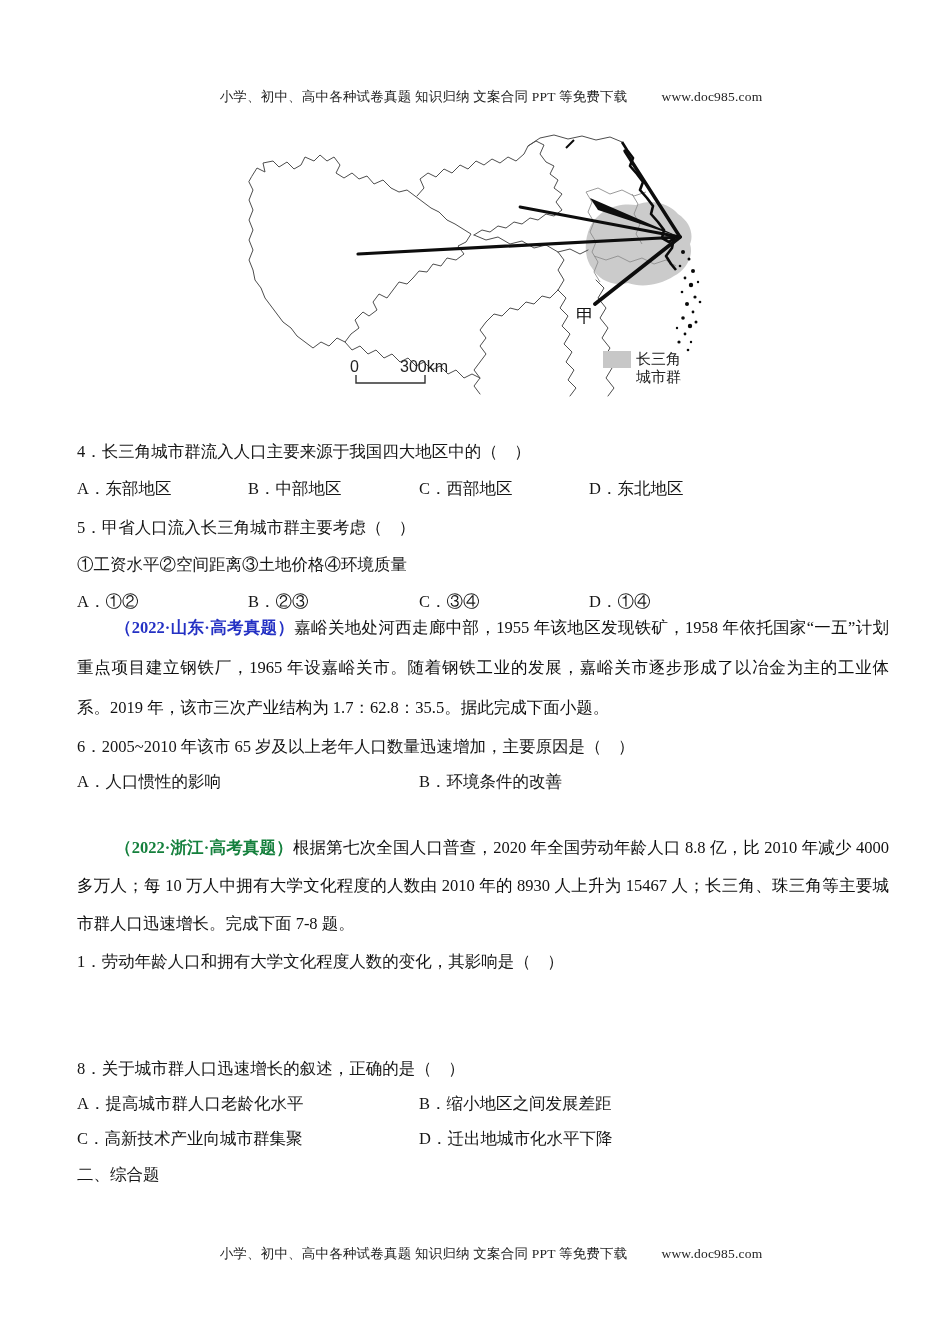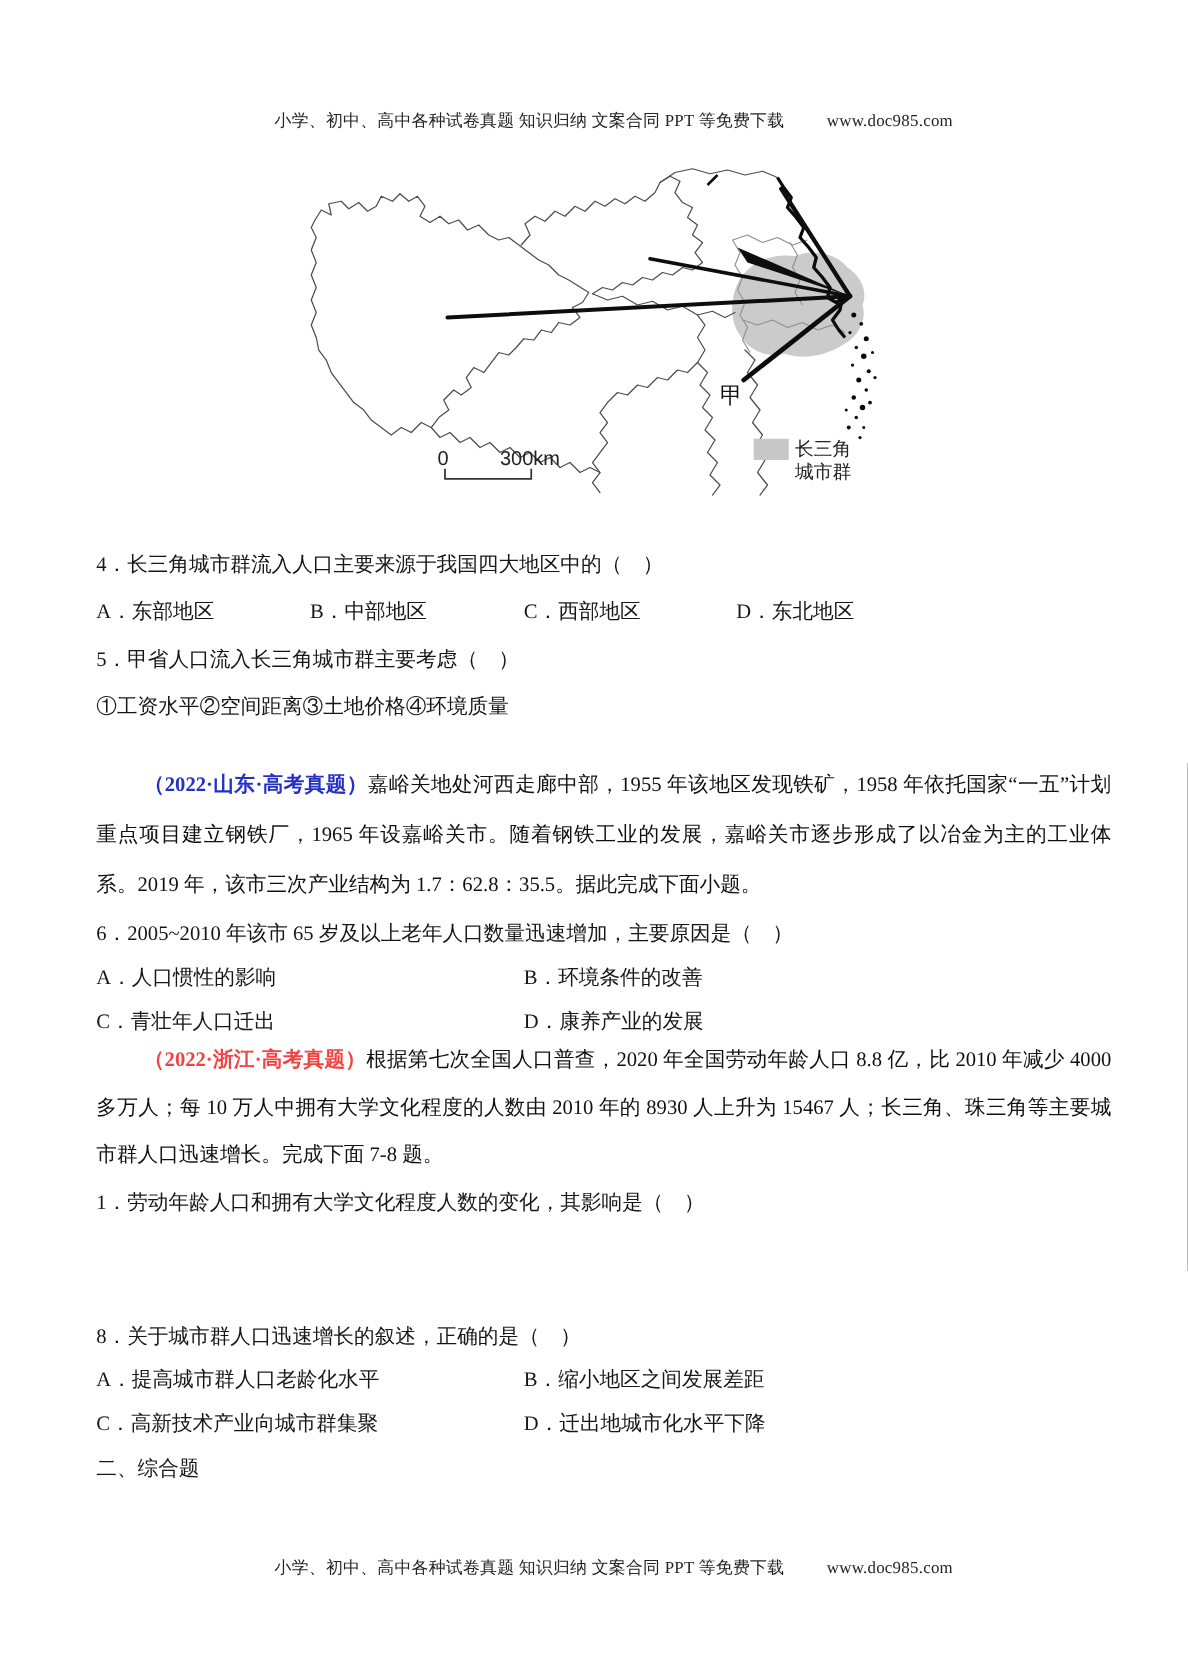--- a/index.html
+++ b/index.html
@@ -116,37 +116,39 @@
   <div class="line stem" style="top:440px"><span>4．长三角城市群流入人口主要来源于我国四大地区中的（　）</span></div>
   <div class="line" style="top:477px">
     <span class="opt c0">A．东部地区</span>
     <span class="opt c1">B．中部地区</span>
     <span class="opt c2">C．西部地区</span>
     <span class="opt c3">D．东北地区</span>
   </div>
 
   <div class="line stem" style="top:516px"><span>5．甲省人口流入长三角城市群主要考虑（　）</span></div>
   <div class="line stem" style="top:553px"><span>①工资水平②空间距离③土地价格④环境质量</span></div>
+  <div class="line" style="top:590px">
+    <span class="opt c0">A．①②</span>
+    <span class="opt c1">B．②③</span>
+    <span class="opt c2">C．③④</span>
+    <span class="opt c3">D．①④</span>
+  </div>
 
   <div class="passage p40" style="top:608px">
     <span class="tag" style="color:#2431c4">（2022·山东·高考真题）</span><span>嘉峪关地处河西走廊中部，1955 年该地区发现铁矿，1958 年依托国家“一五”计划重点项目建立钢铁厂，1965 年设嘉峪关市。随着钢铁工业的发展，嘉峪关市逐步形成了以冶金为主的工业体系。2019 年，该市三次产业结构为 1.7：62.8：35.5。据此完成下面小题。</span>
   </div>
 
   <div class="line stem" style="top:735px"><span>6．2005~2010 年该市 65 岁及以上老年人口数量迅速增加，主要原因是（　）</span></div>
   <div class="line" style="top:770px">
     <span class="opt c0">A．人口惯性的影响</span>
     <span class="opt c2">B．环境条件的改善</span>
   </div>
-  <div class="line" style="top:805px">
-    <span class="opt c0">C．青壮年人口迁出</span>
-    <span class="opt c2">D．康养产业的发展</span>
-  </div>
 
   <div class="passage p38" style="top:829px">
-    <span class="tag" style="color:#ef4444">（2022·浙江·高考真题）</span><span>根据第七次全国人口普查，2020 年全国劳动年龄人口 8.8 亿，比 2010 年减少 4000 多万人；每 10 万人中拥有大学文化程度的人数由 2010 年的 8930 人上升为 15467 人；长三角、珠三角等主要城市群人口迅速增长。完成下面 7-8 题。</span>
+    <span class="tag" style="color:#15803d">（2022·浙江·高考真题）</span><span>根据第七次全国人口普查，2020 年全国劳动年龄人口 8.8 亿，比 2010 年减少 4000 多万人；每 10 万人中拥有大学文化程度的人数由 2010 年的 8930 人上升为 15467 人；长三角、珠三角等主要城市群人口迅速增长。完成下面 7-8 题。</span>
   </div>
 
   <div class="line stem" style="top:950px"><span>1．劳动年龄人口和拥有大学文化程度人数的变化，其影响是（　）</span></div>
 
   <div class="line stem" style="top:1057px"><span>8．关于城市群人口迅速增长的叙述，正确的是（　）</span></div>
   <div class="line" style="top:1092px">
     <span class="opt c0">A．提高城市群人口老龄化水平</span>
     <span class="opt c2">B．缩小地区之间发展差距</span>
   </div>
   <div class="line" style="top:1127px">

